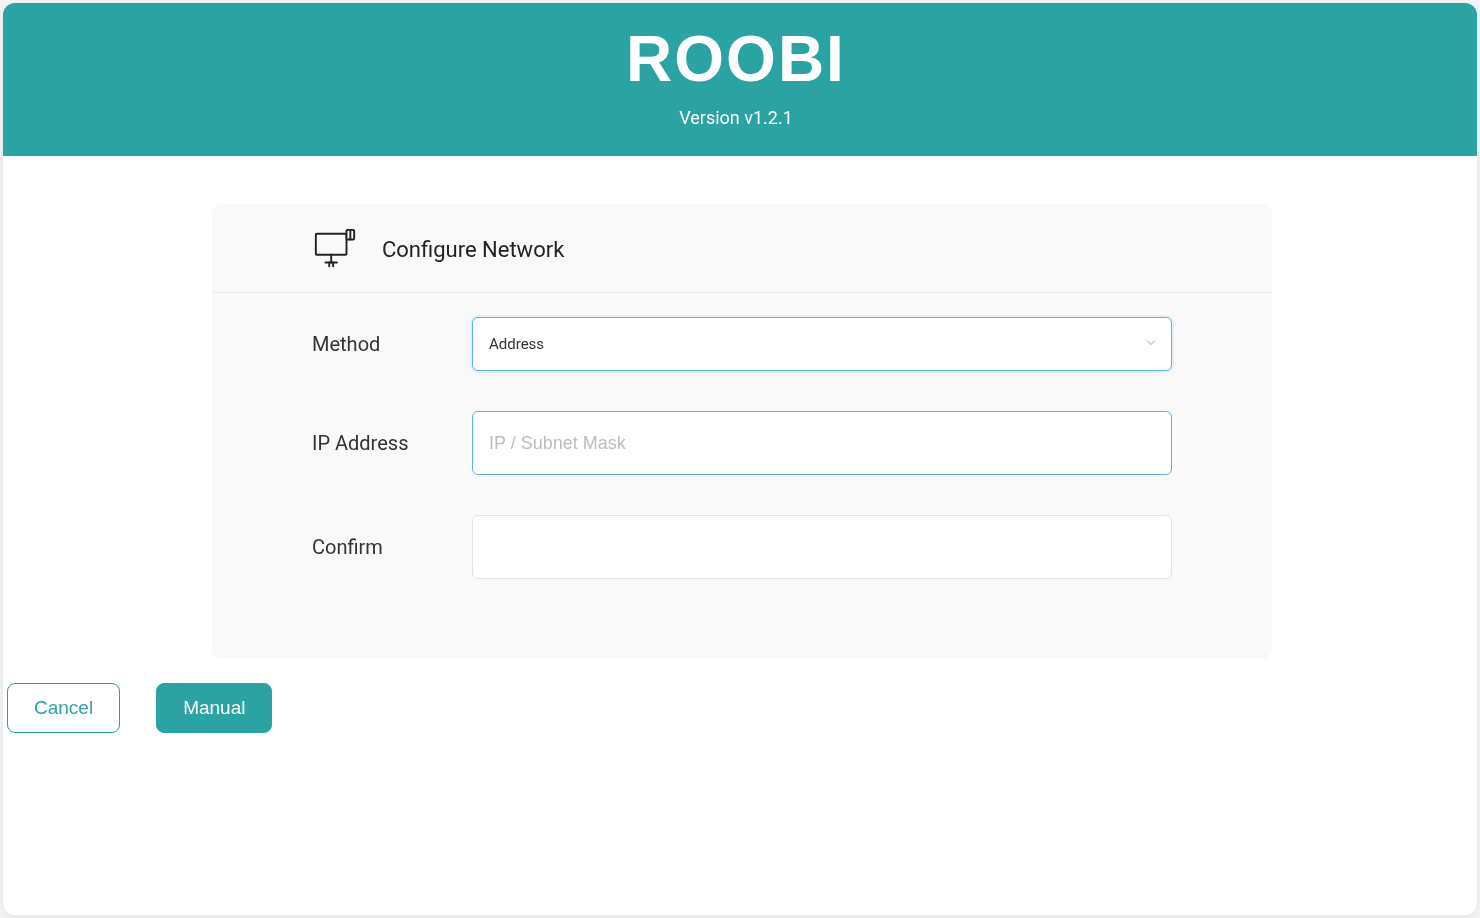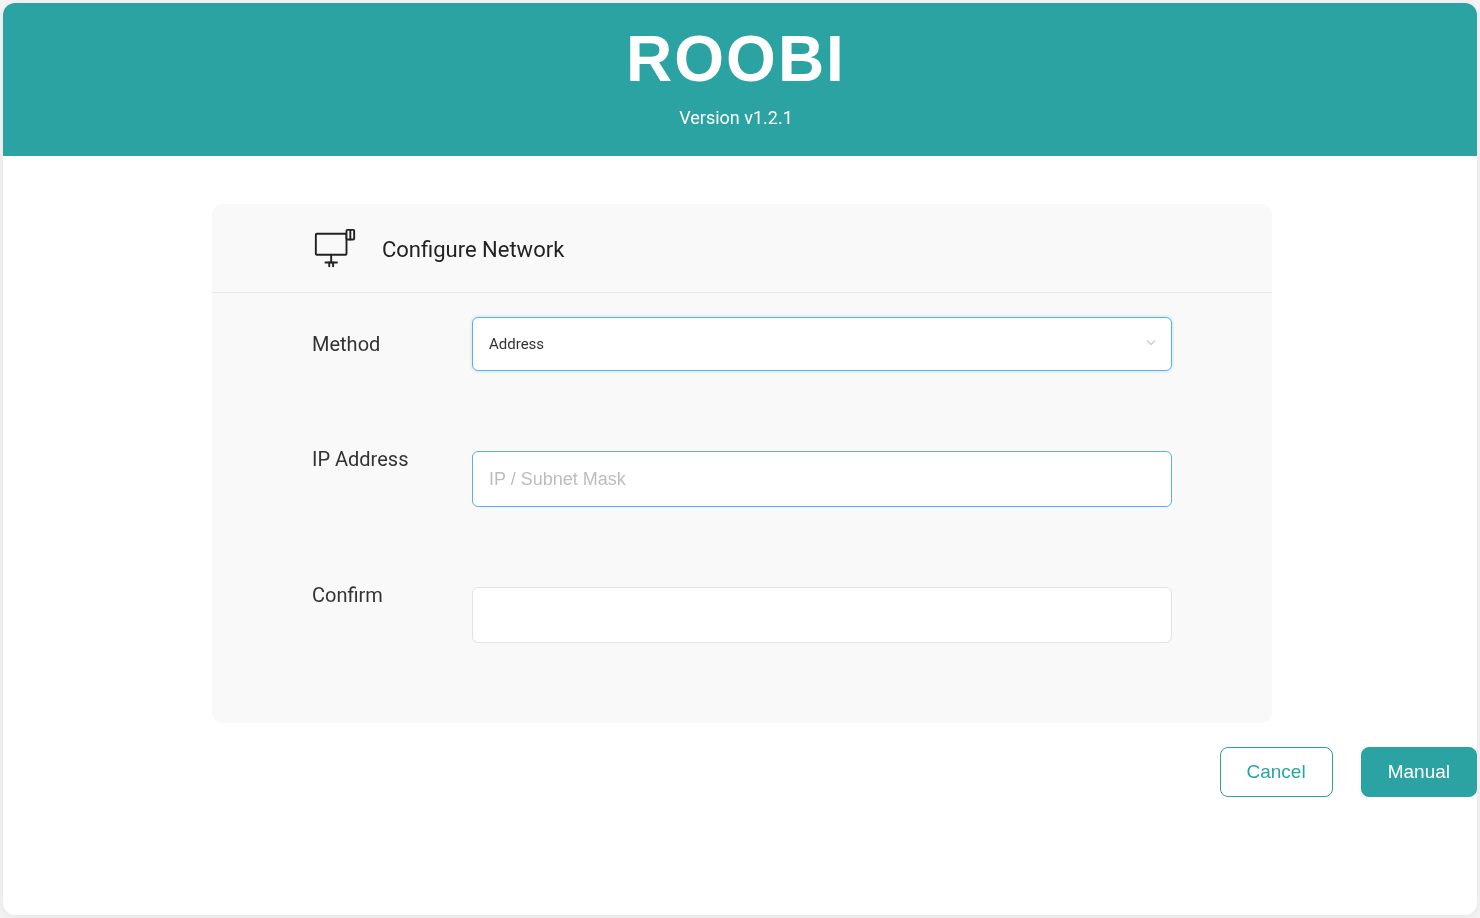--- a/index.html
+++ b/index.html
@@ -106,41 +106,40 @@
       position: absolute;
       right: 14px;
       top: 50%;
       transform: translateY(-50%);
       color: #cfcfcf;
       font-size: 12px;
       pointer-events: none;
     }
     .input-control {
       width: 100%;
-      height: 56px;
+      height: 64px;
       border: 1px solid #e2e2e2;
       border-radius: 6px;
       background: #ffffff;
       padding: 0 16px;
       font-size: 18px;
       color: #333;
       outline: none;
-      margin-top: 40px;
     }
     .input-control.highlight {
       border: 1px solid #5bb0e8;
     }
     .input-control::placeholder {
       color: #bdbdbd;
       font-size: 18px;
     }
     .button-row {
       display: flex;
-      justify-content: flex-end;
-      gap: 28px;
+      justify-content: flex-start;
+      gap: 36px;
       margin-top: 24px;
     }
     .btn {
       min-width: 108px;
       height: 50px;
       padding: 0 26px;
       border-radius: 8px;
       font-size: 19px;
       font-weight: 400;
       cursor: pointer;

